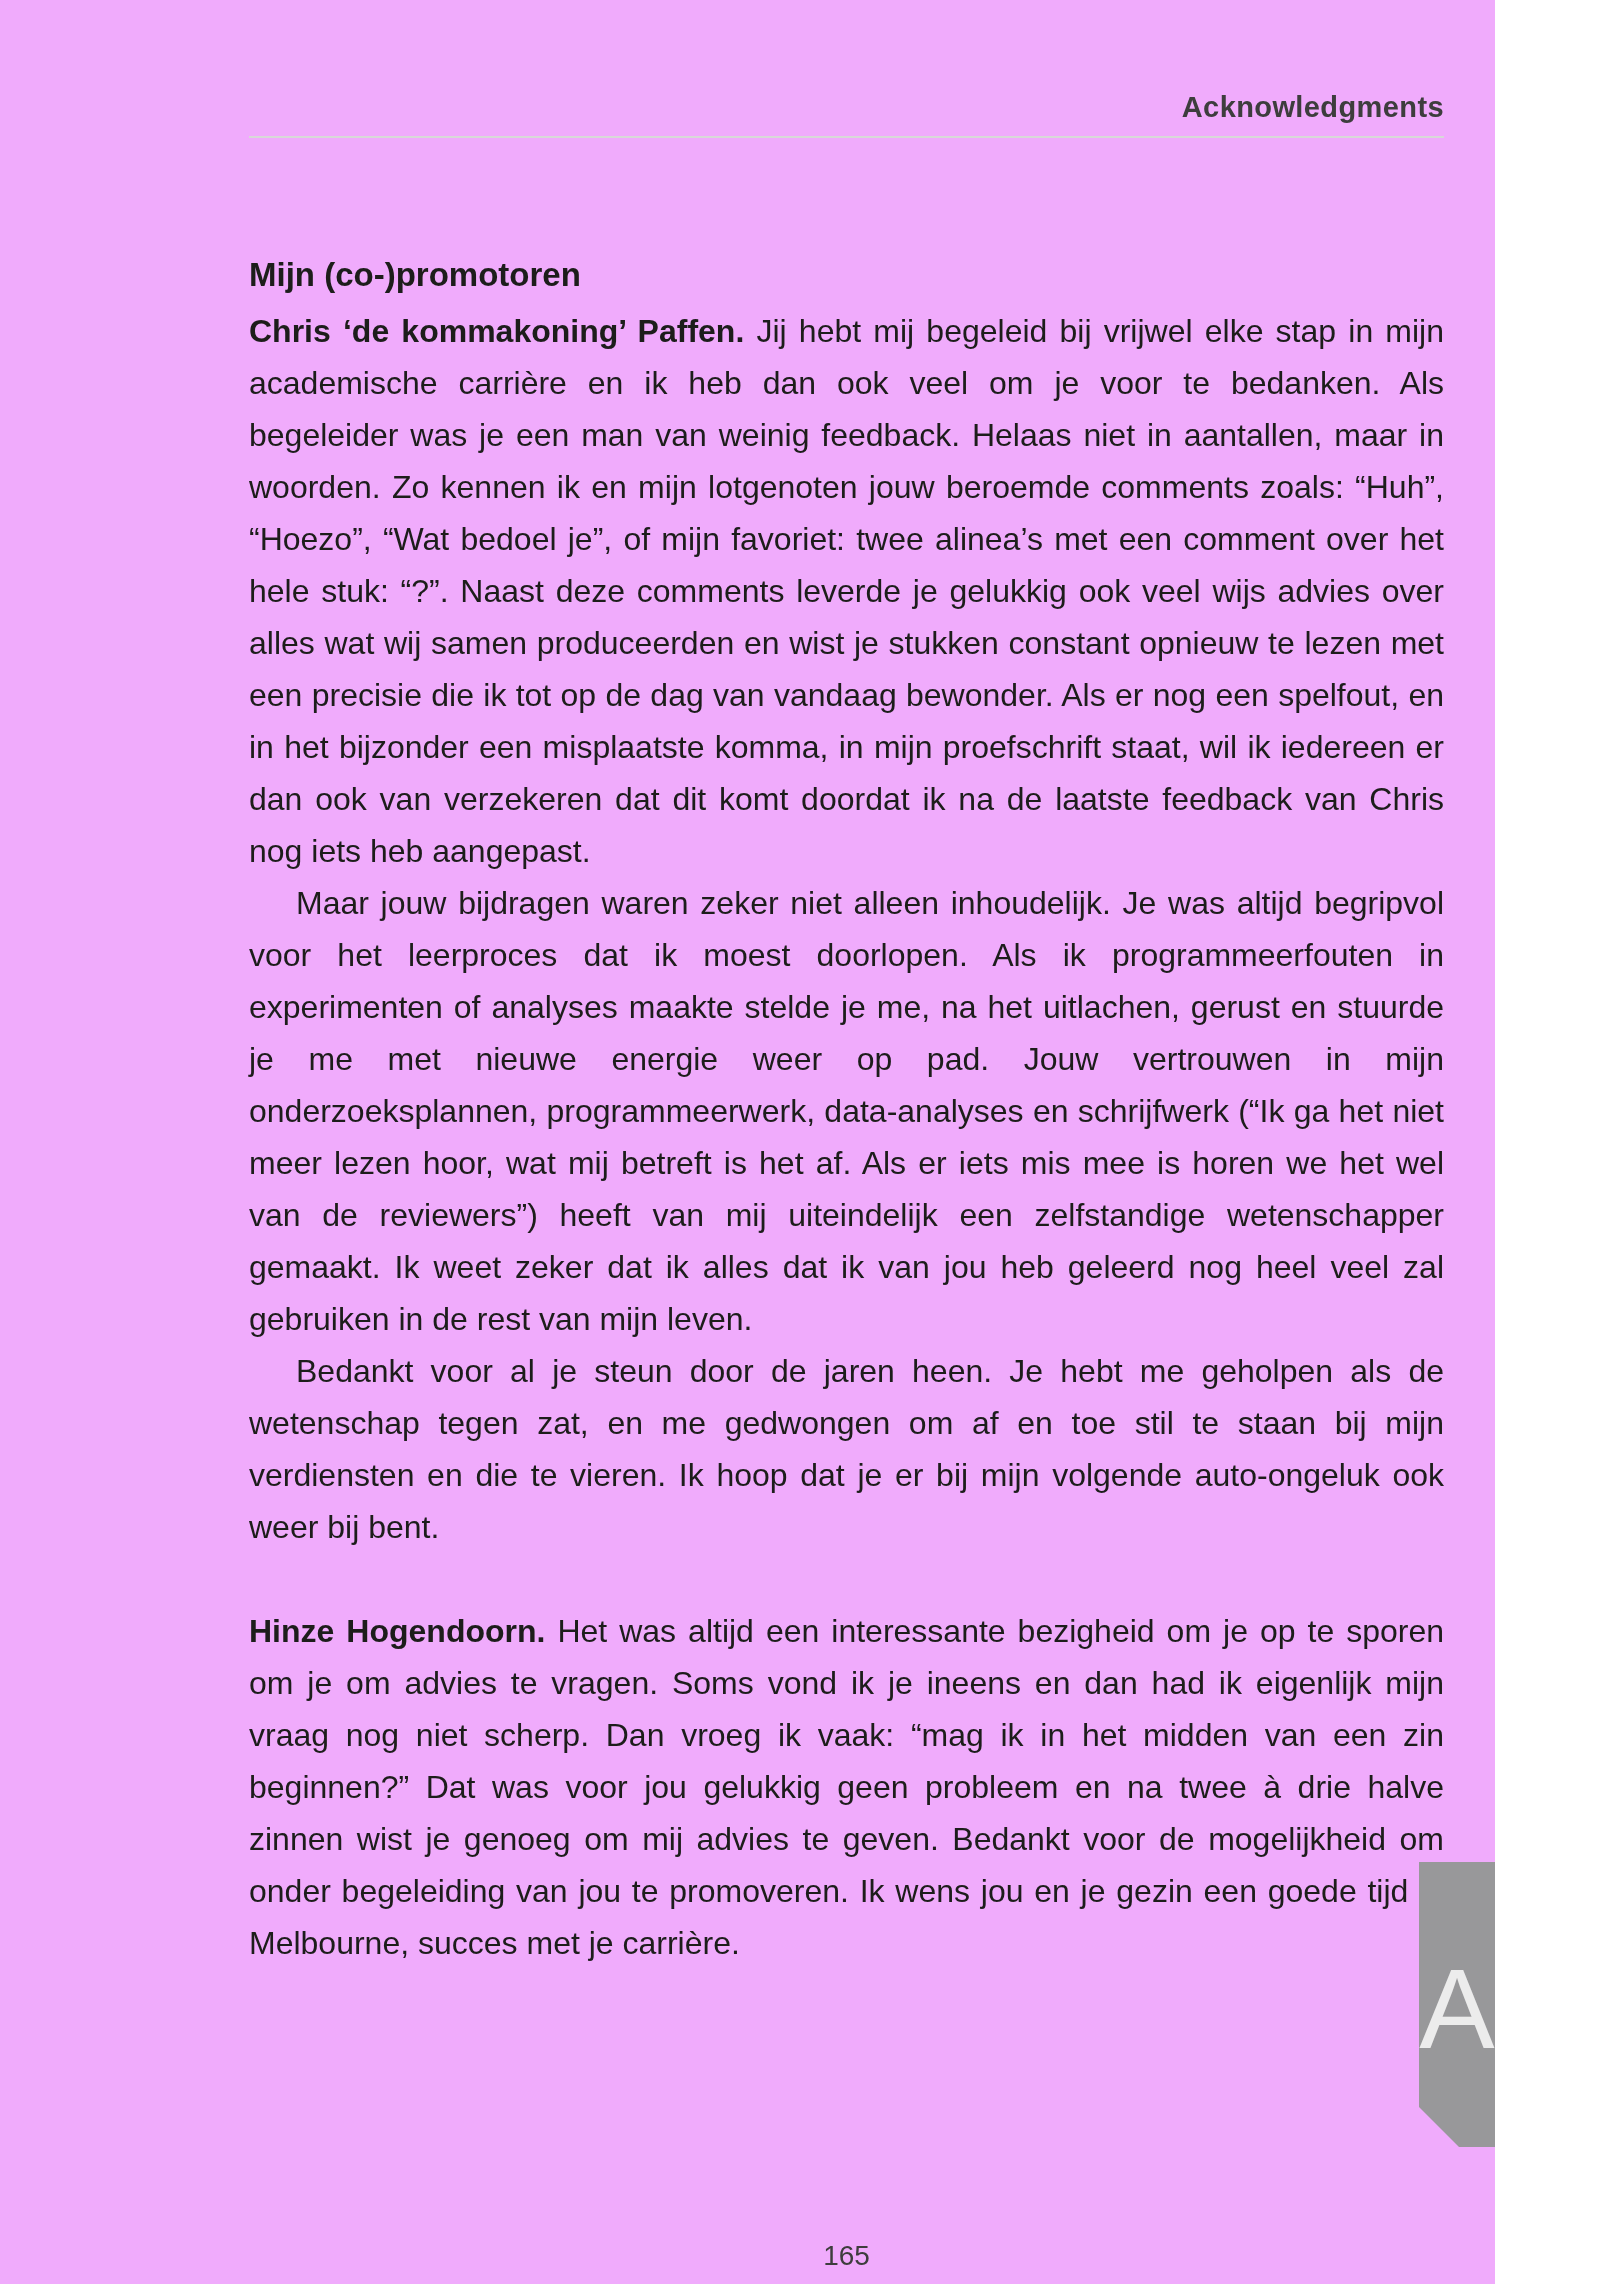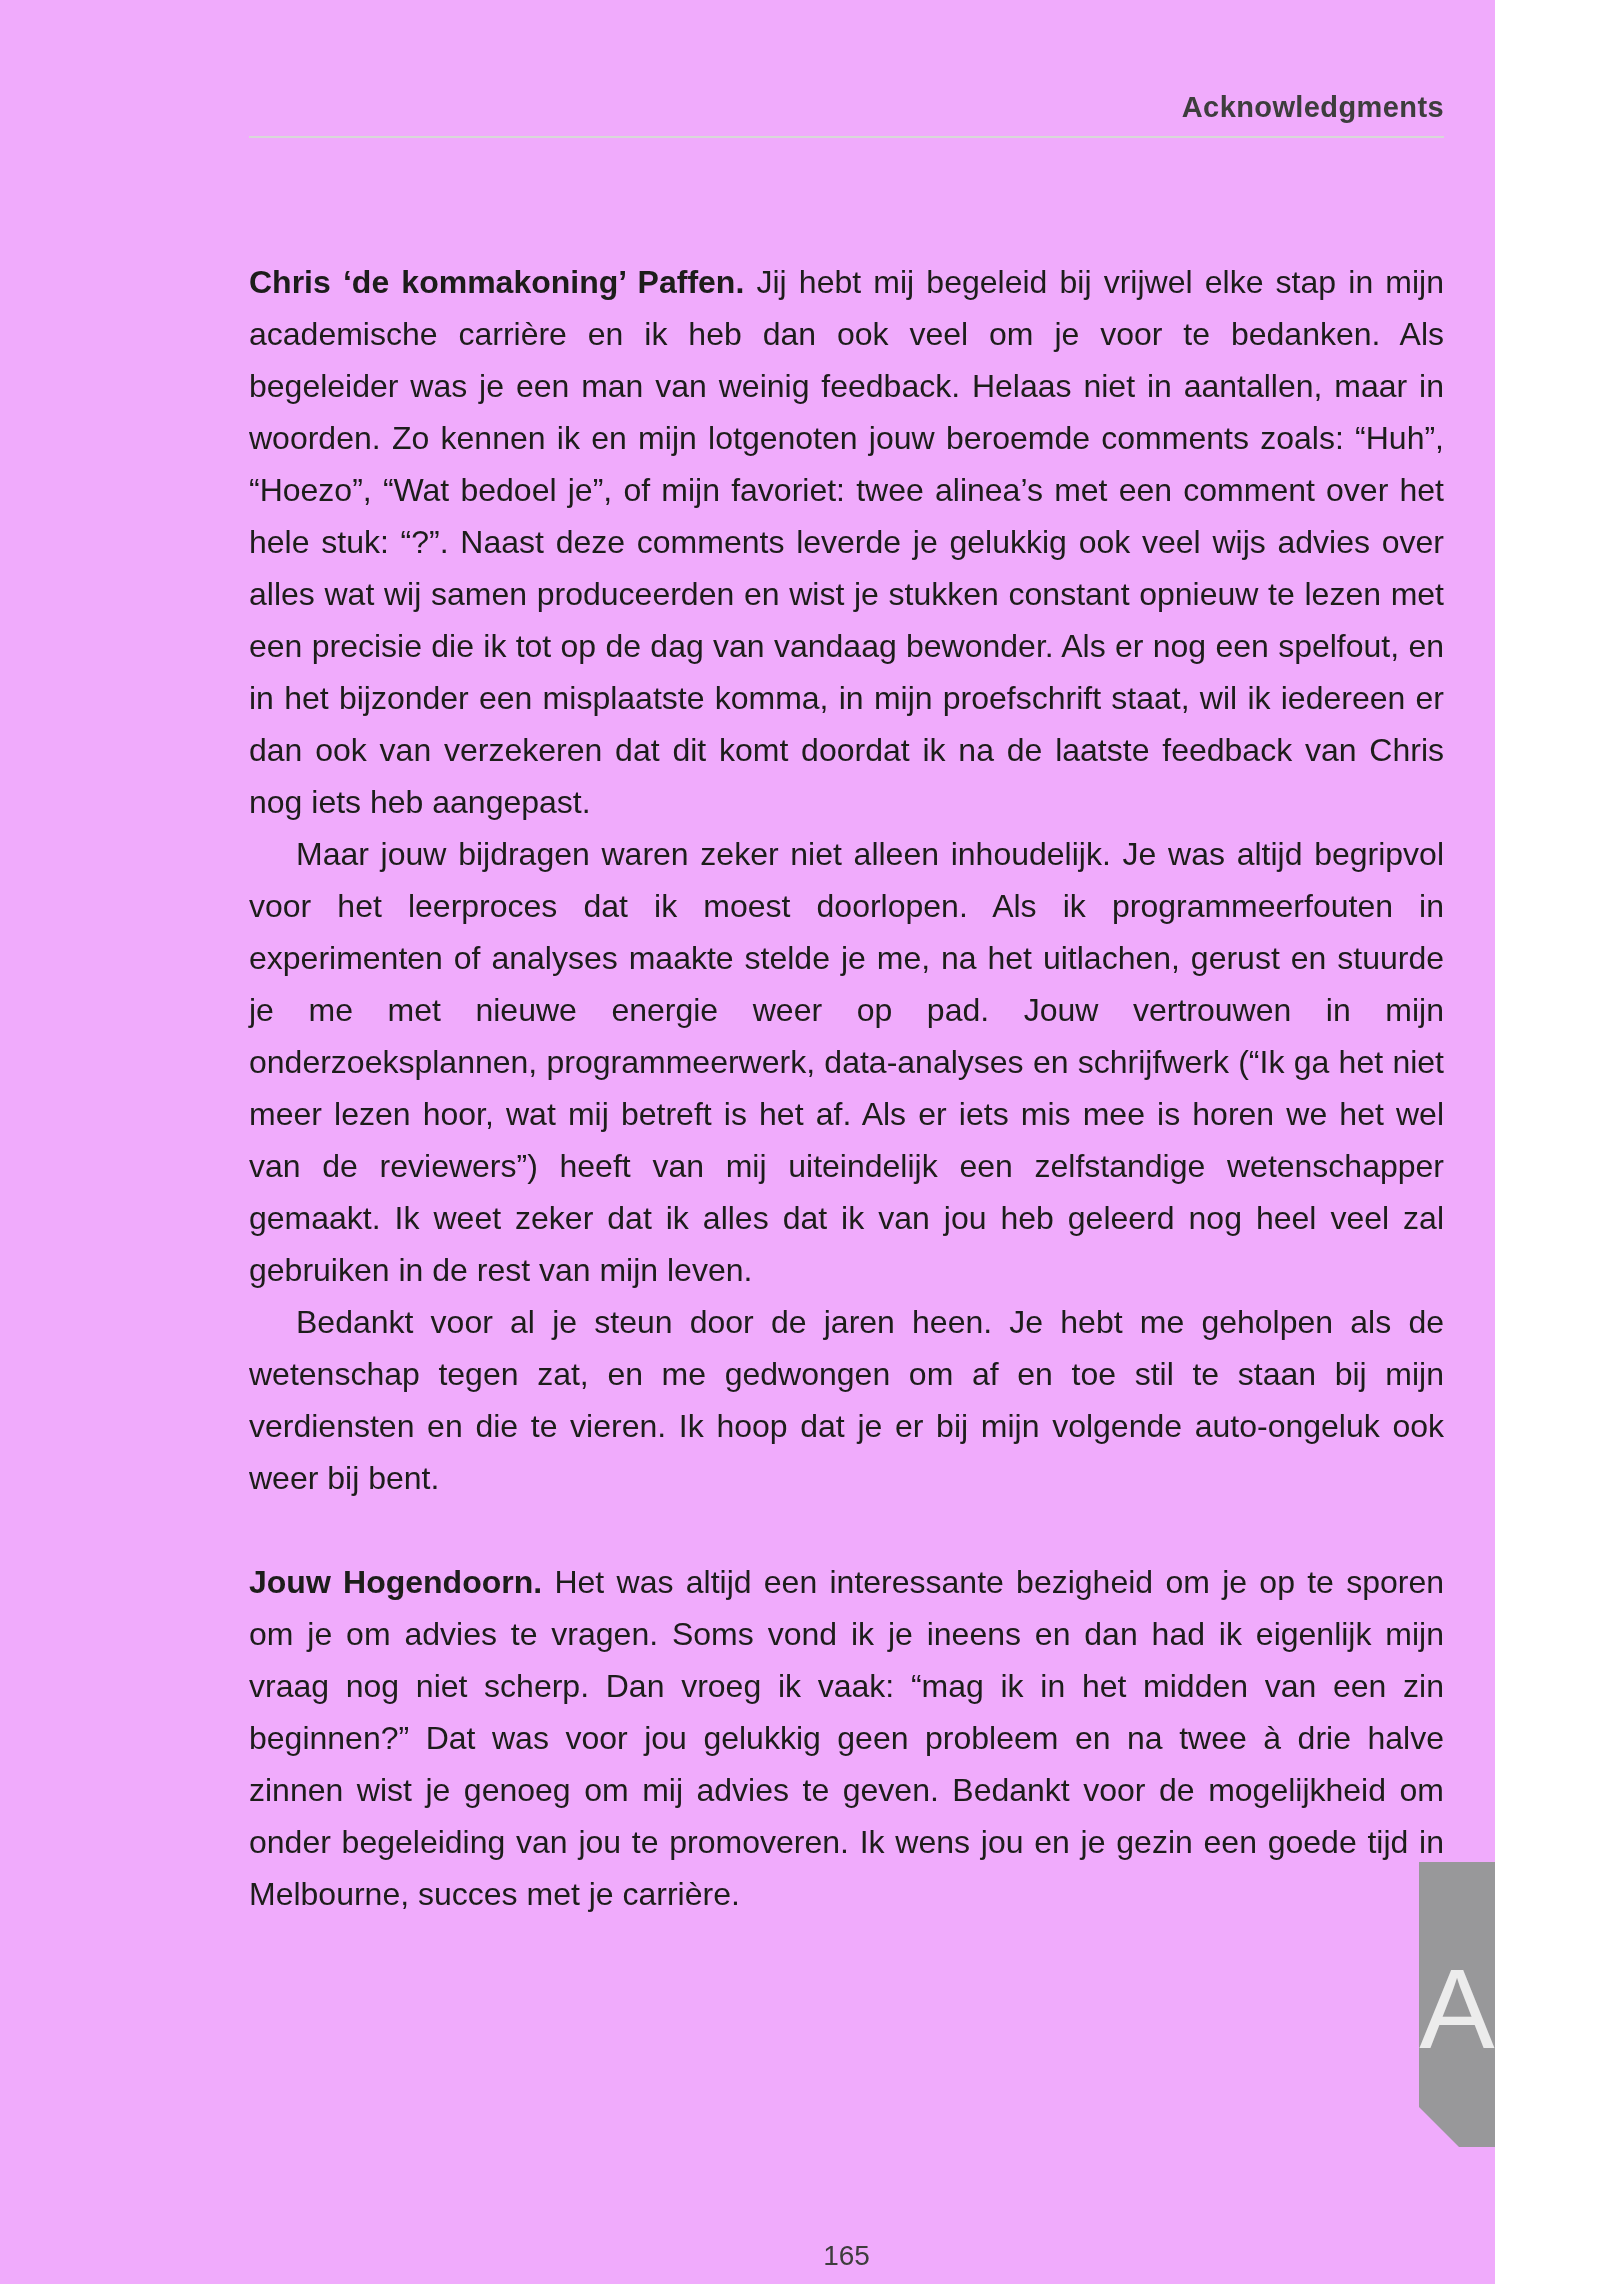--- a/index.html
+++ b/index.html
@@ -92,36 +92,37 @@
 
 <div class="page">
 
   <div class="running-head-row">
     <span class="running-head">Acknowledgments</span>
   </div>
   <div class="header-rule"></div>
 
   <div class="content">
 
+    <h2 class="section-title">Mijn (co-)promotoren</h2>
 
     <p class="para">
       <strong>Chris ‘de kommakoning’ Paffen.</strong>
       <span>Jij hebt mij begeleid bij vrijwel elke stap in mijn academische carrière en ik heb dan ook veel om je voor te bedanken. Als begeleider was je een man van weinig feedback. Helaas niet in aantallen, maar in woorden. Zo kennen ik en mijn lotgenoten jouw beroemde comments zoals: “Huh”, “Hoezo”, “Wat bedoel je”, of mijn favoriet: twee alinea’s met een comment over het hele stuk: “?”. Naast deze comments leverde je gelukkig ook veel wijs advies over alles wat wij samen produceerden en wist je stukken constant opnieuw te lezen met een precisie die ik tot op de dag van vandaag bewonder. Als er nog een spelfout, en in het bijzonder een misplaatste komma, in mijn proefschrift staat, wil ik iedereen er dan ook van verzekeren dat dit komt doordat ik na de laatste feedback van Chris nog iets heb aangepast.</span>
     </p>
 
     <p class="para indent">
       <span>Maar jouw bijdragen waren zeker niet alleen inhoudelijk. Je was altijd begripvol voor het leerproces dat ik moest doorlopen. Als ik programmeerfouten in experimenten of analyses maakte stelde je me, na het uitlachen, gerust en stuurde je me met nieuwe energie weer op pad. Jouw vertrouwen in mijn onderzoeksplannen, programmeerwerk, data-analyses en schrijfwerk (“Ik ga het niet meer lezen hoor, wat mij betreft is het af. Als er iets mis mee is horen we het wel van de reviewers”) heeft van mij uiteindelijk een zelfstandige wetenschapper gemaakt. Ik weet zeker dat ik alles dat ik van jou heb geleerd nog heel veel zal gebruiken in de rest van mijn leven.</span>
     </p>
 
     <p class="para indent">
       <span>Bedankt voor al je steun door de jaren heen. Je hebt me geholpen als de wetenschap tegen zat, en me gedwongen om af en toe stil te staan bij mijn verdiensten en die te vieren. Ik hoop dat je er bij mijn volgende auto-ongeluk ook weer bij bent.</span>
     </p>
 
     <p class="para gap-before">
-      <strong>Jouw Hogendoorn.</strong>
+      <strong>Hinze Hogendoorn.</strong>
       <span>Het was altijd een interessante bezigheid om je op te sporen om je om advies te vragen. Soms vond ik je ineens en dan had ik eigenlijk mijn vraag nog niet scherp. Dan vroeg ik vaak: “mag ik in het midden van een zin beginnen?” Dat was voor jou gelukkig geen probleem en na twee à drie halve zinnen wist je genoeg om mij advies te geven. Bedankt voor de mogelijkheid om onder begeleiding van jou te promoveren. Ik wens jou en je gezin een goede tijd in Melbourne, succes met je carrière.</span>
     </p>
 
 
   </div>
 
   <div class="side-tab">
     <span class="tab-letter">A</span>
   </div>
 

